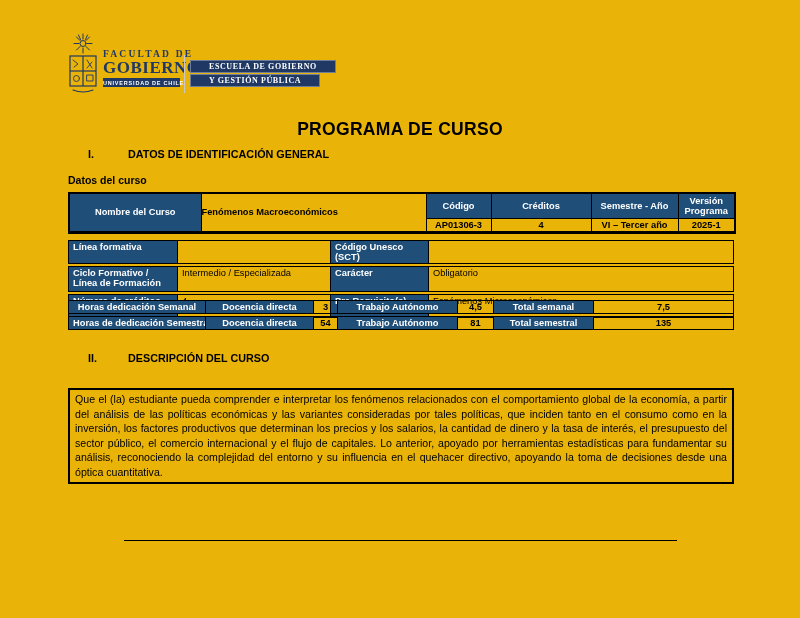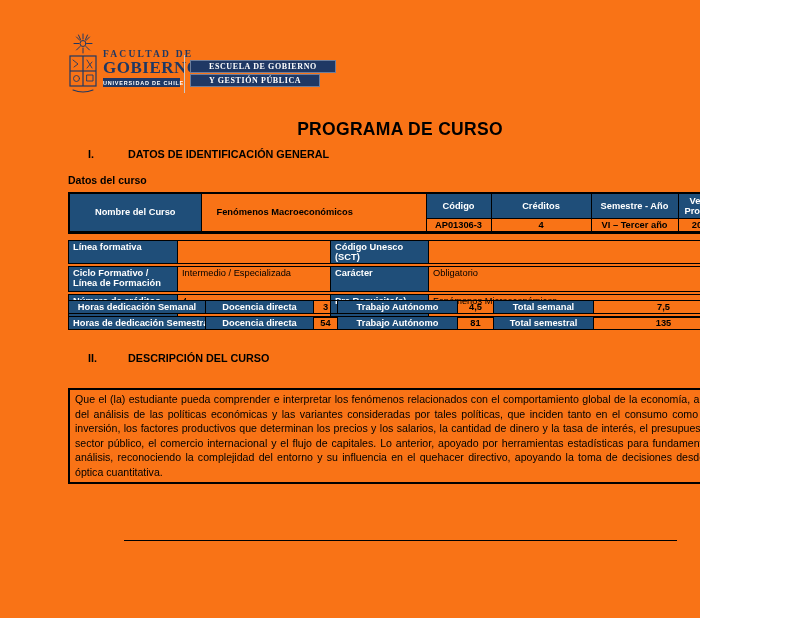--- a/index.html
+++ b/index.html
@@ -1,18 +1,18 @@
 <!DOCTYPE html>
 <html><head>
 <meta charset="utf-8">
 <style>
   * { margin:0; padding:0; box-sizing:border-box; }
   html,body { background:#ffffff; }
   body { font-family:"Liberation Sans", sans-serif; color:#000; }
-  .page { position:relative; width:700px; height:618px; background:#f97316; overflow:hidden; }
+  .page { position:relative; width:800px; height:618px; background:#eab308; overflow:hidden; }
 
   
   .logo { position:absolute; left:65px; top:33px; width:250px; height:70px; }
   .crest { position:absolute; left:0; top:0; }
   .wordmark { position:absolute; left:38px; top:16px; width:84px; }
   .fac-line { font-family:"Liberation Serif", serif; font-weight:bold; font-size:9.5px;
               letter-spacing:2.2px; color:#1F3864; white-space:nowrap; }
   .gob-line { font-family:"Liberation Serif", serif; font-weight:bold; font-size:17px;
               letter-spacing:0.5px; color:#1F3864; line-height:17px; white-space:nowrap; }
   .univ-bar { margin-top:2px; background:#1F3864; color:#fff; font-weight:bold;
@@ -128,21 +128,21 @@
         <col style="width:132px">
           <col style="width:225px">
           <col style="width:65px">
         <col style="width:100px">
           <col style="width:87px">
           <col style="width:57px">
       </colgroup>
       <tbody>
         <tr class="hdr">
           <td rowspan="2" class="blue c">Nombre del Curso</td>
-          <td rowspan="2" class="bold" style="padding-left:15px; vertical-align:middle;">Fenómenos Macroeconómicos</td>
+          <td rowspan="2" class="bold" style="padding-left:0; vertical-align:middle;">Fenómenos Macroeconómicos</td>
           <td class="blue c">Código</td>
           <td class="blue c">Créditos</td>
           <td class="blue c">Semestre - Año</td>
           <td class="blue c">Versión Programa</td>
         </tr>
         <tr class="vals">
           <td class="c bold">AP01306-3</td>
           <td class="c bold">4</td>
           <td class="c bold">VI – Tercer año</td>
           <td class="c bold">2025-1</td>

